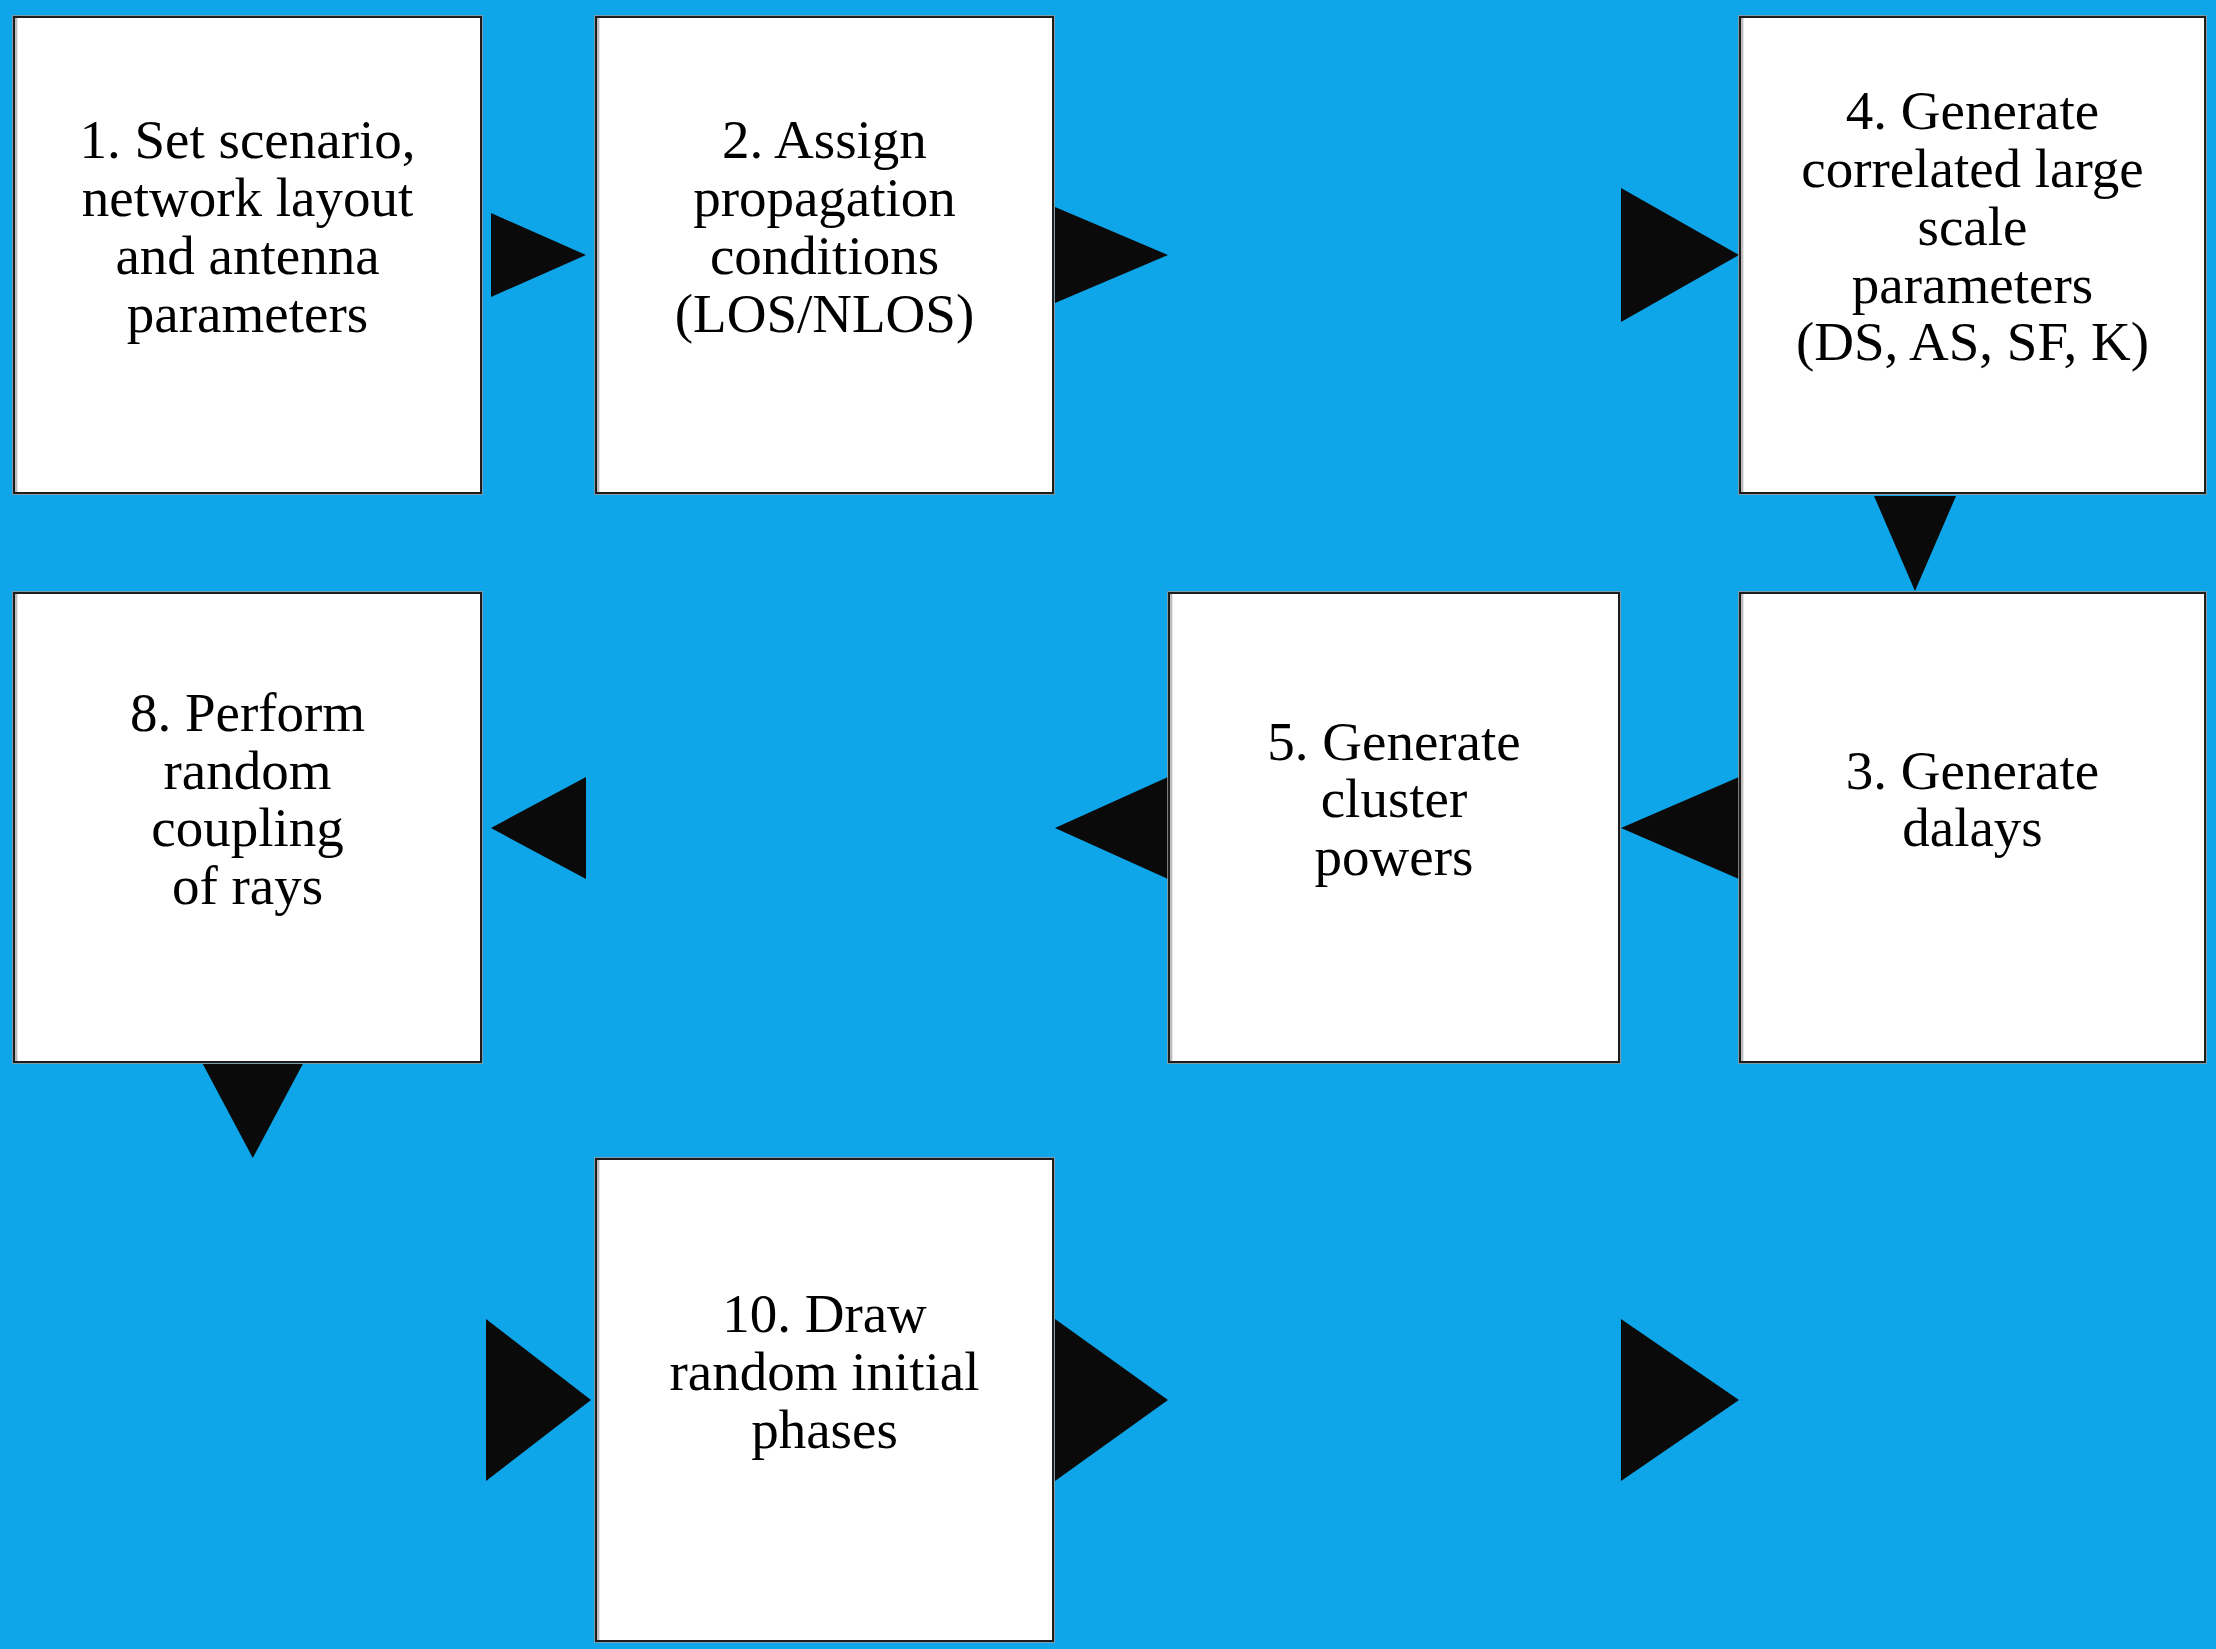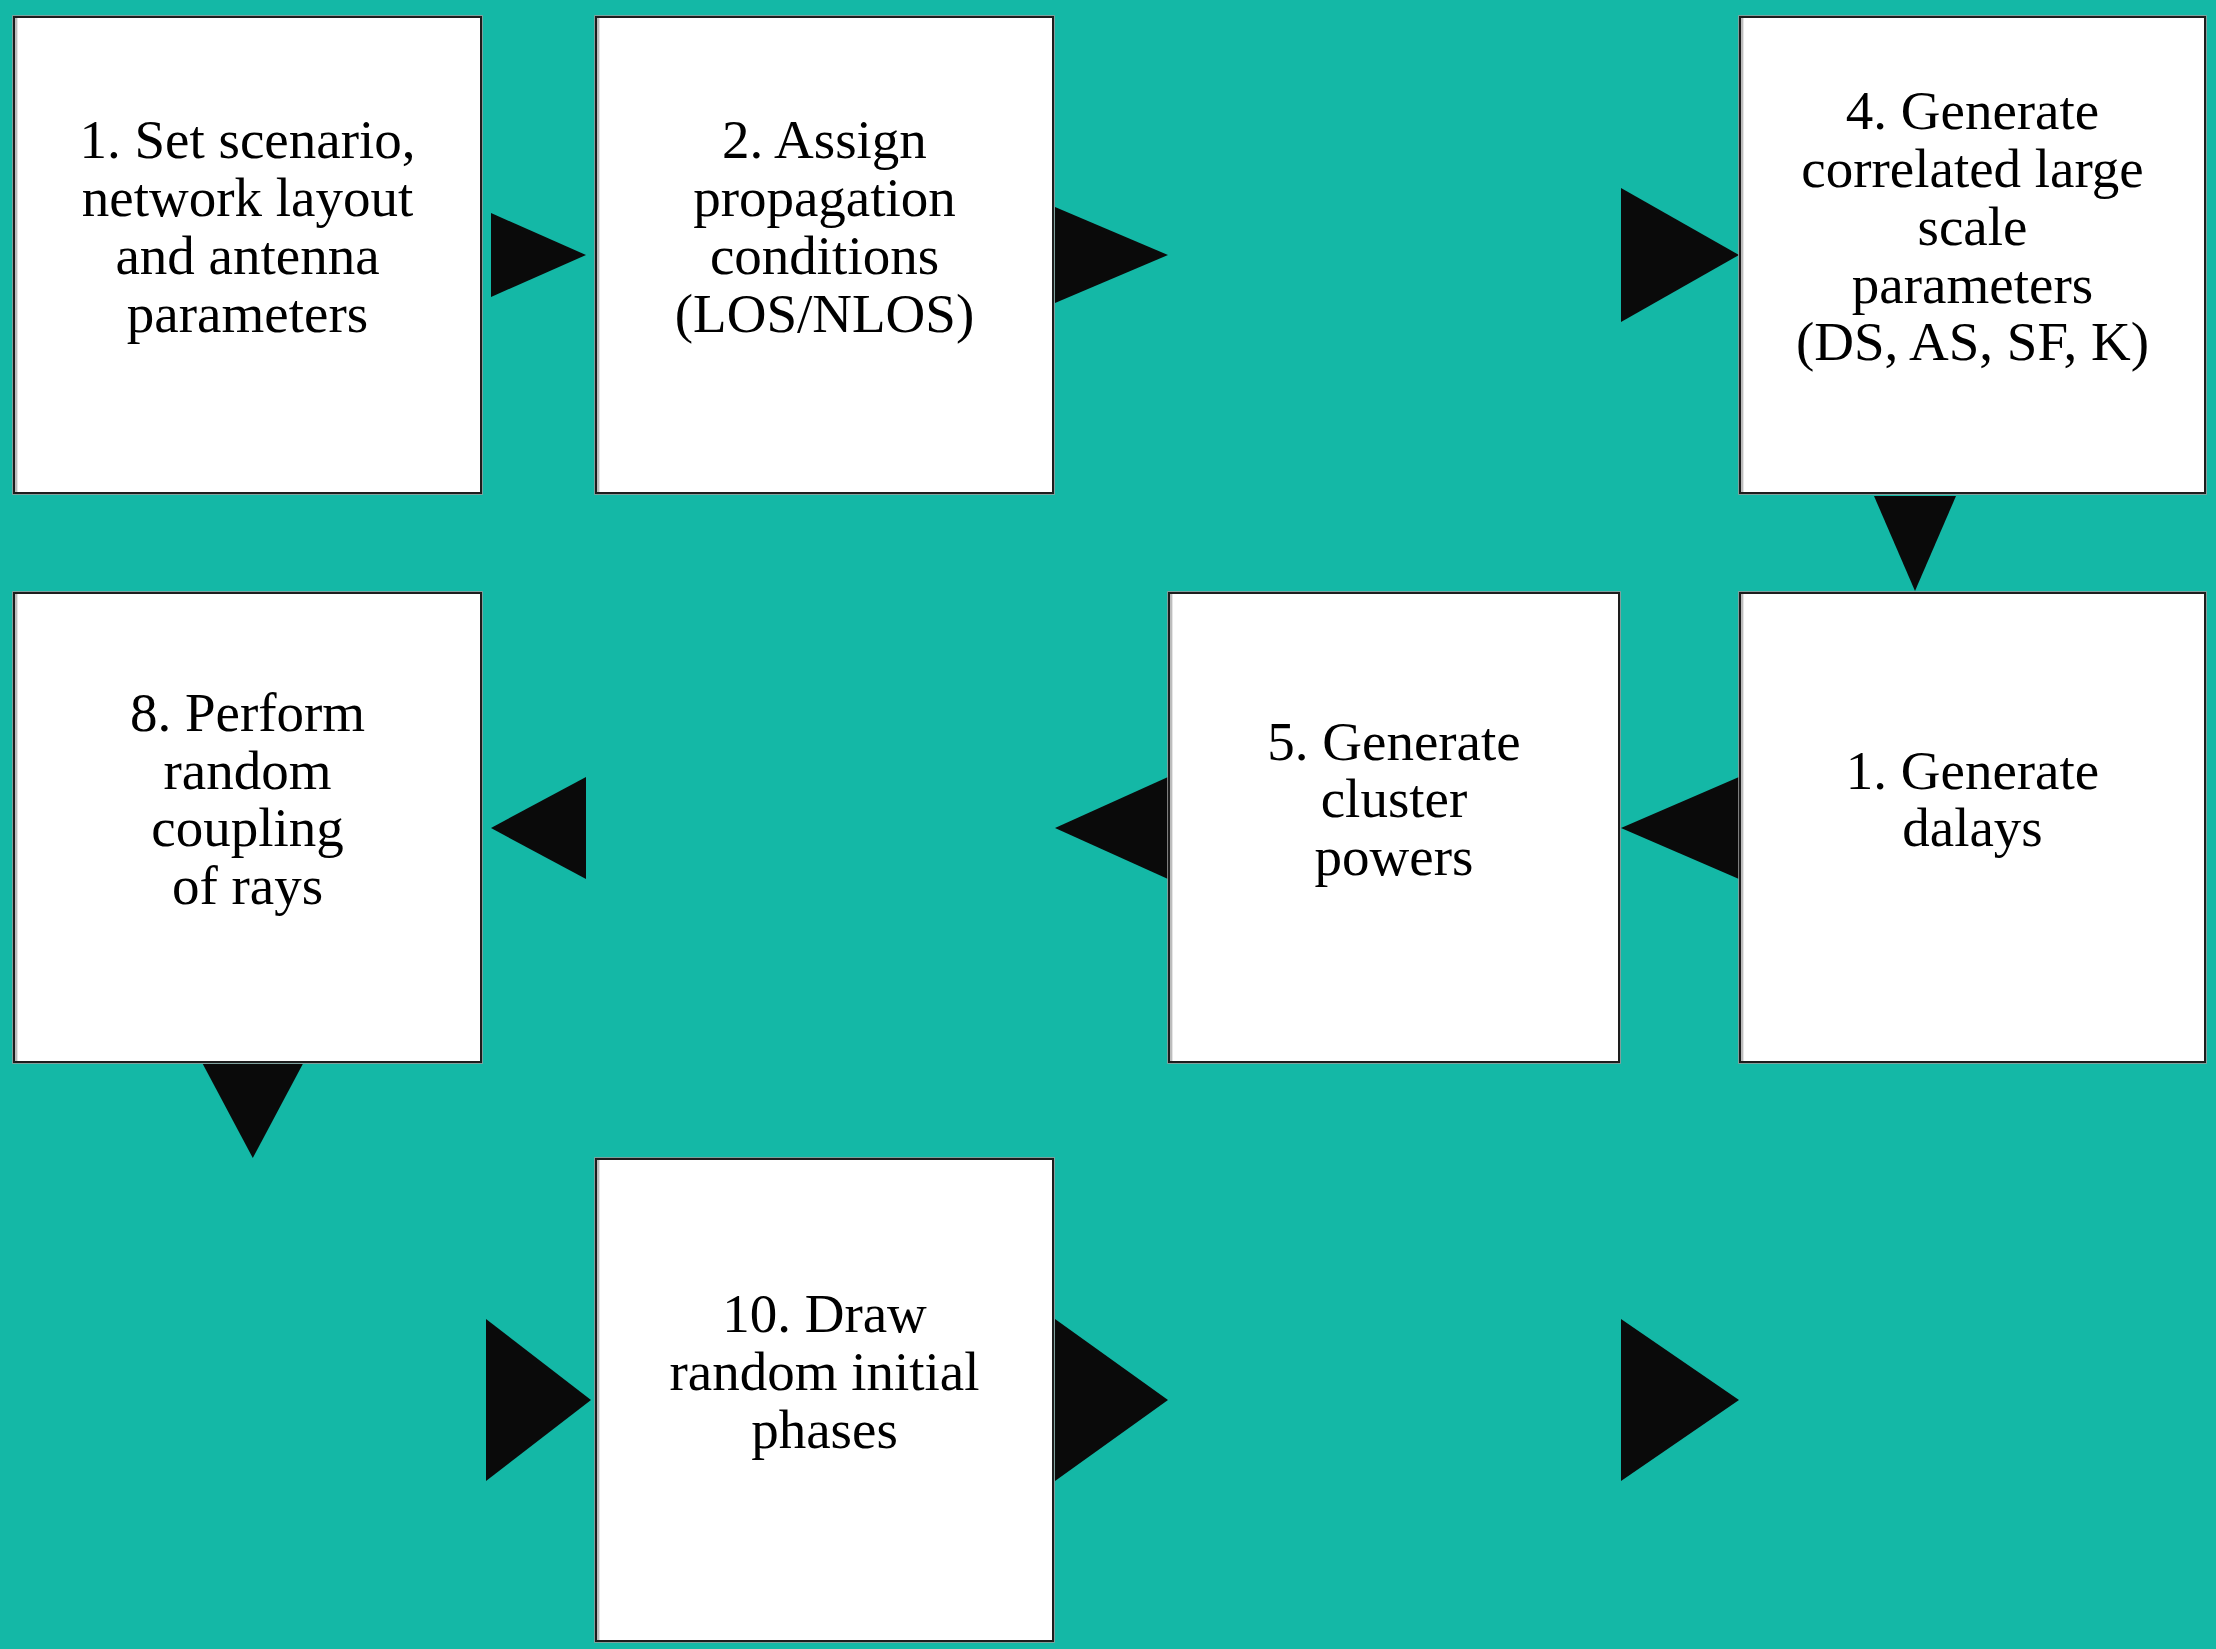--- a/index.html
+++ b/index.html
@@ -4,21 +4,21 @@
 <style>
   html, body {
     margin: 0;
     padding: 0;
     background: #ffffff;
   }
   .canvas {
     position: relative;
     width: 2216px;
     height: 1650px;
-    background: #14b8a6;
+    background: #0ea5e9;
     font-family: "Liberation Serif", "DejaVu Serif", serif;
   }
   .grid {
     display: grid;
     box-sizing: border-box;
     width: 2216px;
     height: 1650px;
     padding: 16px 11.3px 7.3px 13px;
     grid-template-columns: 469px 113px 459px 114px 452px 119px 467px;
     grid-template-rows: 478px 98px 471px 95px 484px;
@@ -140,21 +140,21 @@
     </div>
     <div class="box r3c5">
       <span class="label">5. Generate
 cluster
 powers</span>
     </div>
     <div class="acell r3c6">
       <div class="tri-l a56"></div>
     </div>
     <div class="box r3c7">
-      <span class="label">1. Generate
+      <span class="label">3. Generate
 dalays</span>
     </div>
 
     <div class="acell r4c1">
       <div class="tri-d a89"></div>
     </div>
 
     <div class="acell r5c2">
       <div class="tri-r a910"></div>
     </div>

